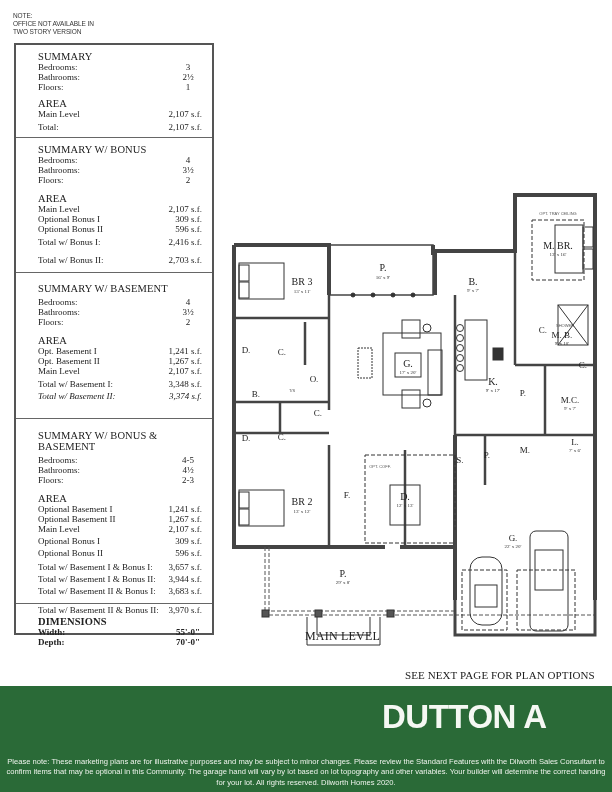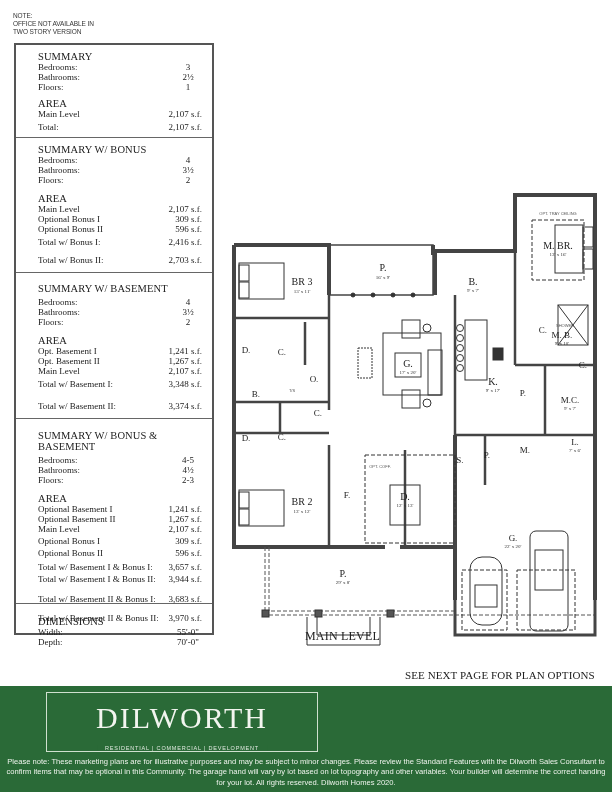--- a/index.html
+++ b/index.html
@@ -138,21 +138,21 @@
         <span class="val">1,267 s.f.</span>
       </div>
     <div class="row">
         <span class="lbl">Main Level</span>
         <span class="val">2,107 s.f.</span>
       </div>
     <div class="row" style="margin-top:3px;">
         <span class="lbl">Total w/ Basement I:</span>
         <span class="val">3,348 s.f.</span>
       </div>
-    <div class="row" style="margin-top:12px;">
+    <div class="row" style="margin-top:2px;font-style:italic;">
         <span class="lbl">Total w/ Basement II:</span>
         <span class="val">3,374 s.f.</span>
       </div>
   </div>
 
   <div class="section" style="height:185px;">
     <div class="sec-title" style="padding-top:11px;">SUMMARY W/ BONUS &amp; BASEMENT</div>
     <div class="gap-s"></div>
     <div class="row">
         <span class="lbl">Bedrooms:</span>
@@ -189,31 +189,31 @@
         <span class="val">596 s.f.</span>
       </div>
     <div class="row" style="margin-top:3px;">
         <span class="lbl">Total w/ Basement I &amp; Bonus I:</span>
         <span class="val">3,657 s.f.</span>
       </div>
     <div class="row" style="margin-top:2px;">
         <span class="lbl">Total w/ Basement I &amp; Bonus II:</span>
         <span class="val">3,944 s.f.</span>
       </div>
-    <div class="row" style="margin-top:10px;">
+    <div class="row" style="margin-top:2px;">
         <span class="lbl">Total w/ Basement II &amp; Bonus I:</span>
         <span class="val">3,683 s.f.</span>
       </div>
     <div class="row" style="margin-top:9px;">
         <span class="lbl">Total w/ Basement II &amp; Bonus II:</span>
         <span class="val">3,970 s.f.</span>
       </div>
   </div>
 
-  <div class="section" style="height:30px;">
+  <div class="section" style="height:30px;font-weight:bold;">
     <div class="sec-title" style="padding-top:12px;">DIMENSIONS</div>
     <div class="row">
         <span class="lbl">Width:</span>
         <span class="val center">55'-0"</span>
       </div>
     <div class="row">
         <span class="lbl">Depth:</span>
         <span class="val center">70'-0"</span>
       </div>
   </div>
@@ -376,18 +376,15 @@
       <text class="tiny" x="340" y="142">SHOWER</text>
       <text class="tiny" x="67" y="207">T/S</text>
     </g>
   </svg>
 </div>
 
 <div class="main-level">MAIN LEVEL</div>
 <div class="see-next">SEE NEXT PAGE FOR PLAN OPTIONS</div>
 
 <div class="footer">
-  <div class="logo-box">
-    <div class="logo-text">DILWORTH</div>
-    <div class="logo-sub">RESIDENTIAL | COMMERCIAL | DEVELOPMENT</div>
-  </div>
+  <div class="plan-name">DUTTON A</div>
   <div class="disclaimer">Please note: These marketing plans are for illustrative purposes and may be subject to minor changes. Please review the Standard Features with the Dilworth Sales Consultant to confirm items that may be optional in this Community. The garage hand will vary by lot based on lot topography and other variables.  Your builder will determine the correct handing for your lot. All rights reserved. Dilworth Homes 2020.</div>
 </div>
 
 </body></html>

